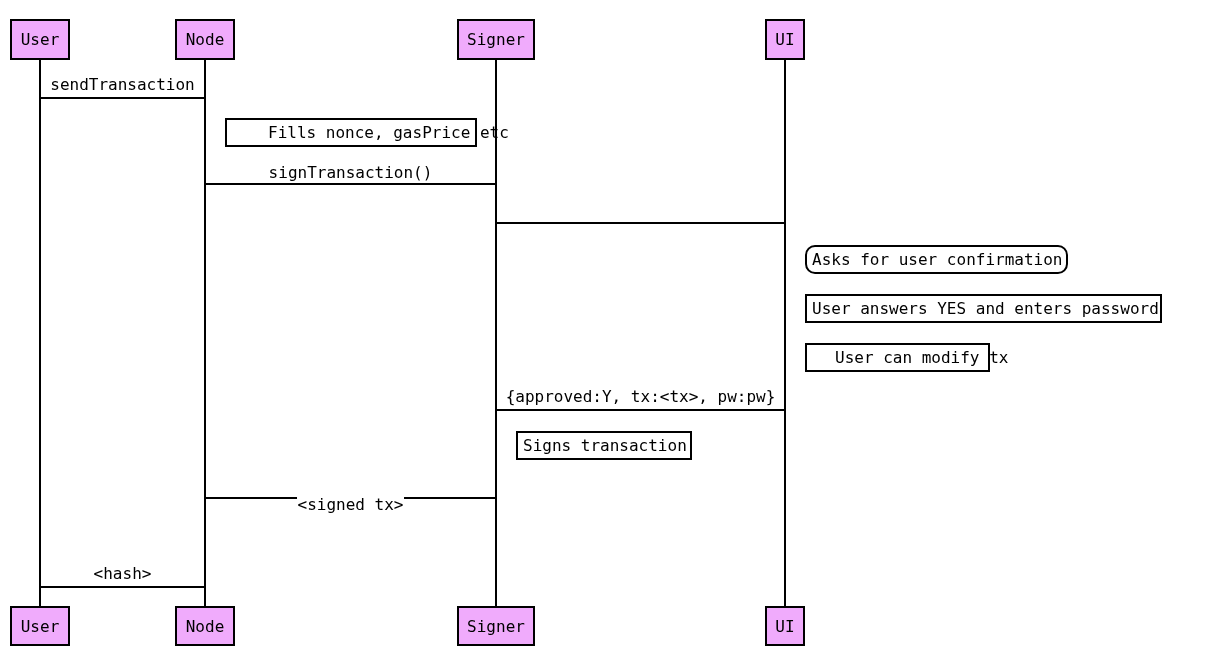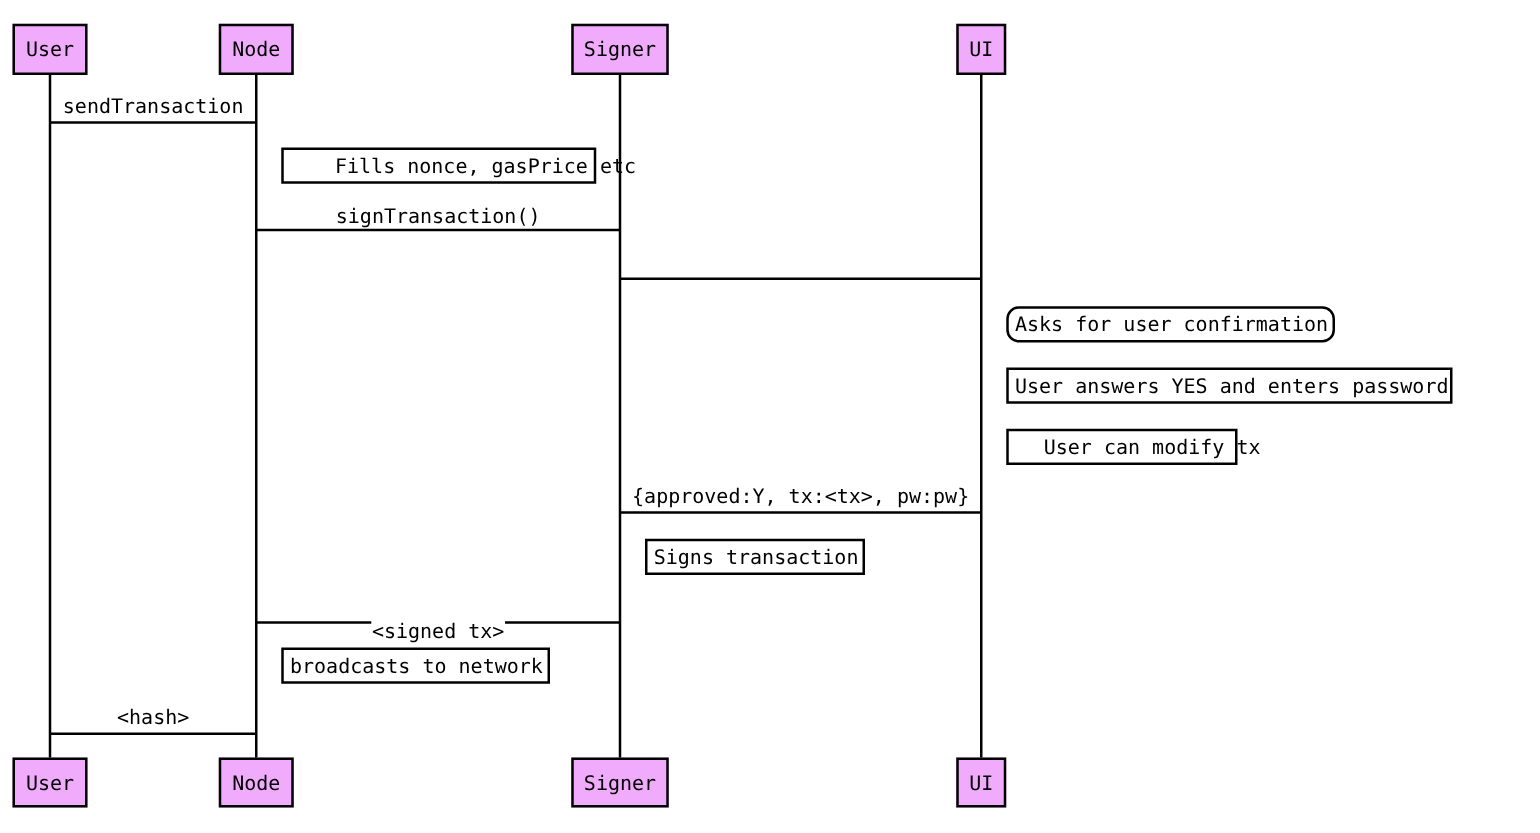--- a/index.html
+++ b/index.html
@@ -79,21 +79,20 @@
     <div class="msg-label" style="left: 640.5px; top: 387px;">{approved:Y, tx:&lt;tx&gt;, pw:pw}</div>
     <div class="msg-line" style="left: 205px; top: 497px; width: 291px;"></div>
     <div class="msg-label" style="left: 350.5px; top: 475px; margin-top: 20px;">&lt;signed tx&gt;</div>
     <div class="msg-line" style="left: 40px; top: 586px; width: 165px;"></div>
     <div class="msg-label" style="left: 122.5px; top: 564px; text-align: center;">&lt;hash&gt;</div>
     <div class="note" style="left: 225px; top: 118px; width: 252px; height: 29px; padding-left: 41px;">Fills nonce, gasPrice etc</div>
     <div class="note" style="left: 805px; top: 245px; width: 263px; height: 29px; border-radius: 10px;">Asks for user confirmation</div>
     <div class="note" style="left: 805px; top: 294px; width: 357px; height: 29px;">User answers YES and enters password</div>
     <div class="note" style="left: 805px; top: 343px; width: 185px; height: 29px; padding-left: 28px;">User can modify tx</div>
     <div class="note" style="left: 516px; top: 431px; width: 176px; height: 29px;">Signs transaction</div>
-    <div class="note" style="left: 225px; top: 518px; width: 215px; height: 29px;">broadcasts to network</div>
     <div class="actor-box" style="left: 10px; top: 19px; width: 60px; height: 41px;">User</div>
     <div class="actor-box" style="left: 10px; top: 606px; width: 60px; height: 40px;">User</div>
     <div class="actor-box" style="left: 175px; top: 19px; width: 60px; height: 41px;">Node</div>
     <div class="actor-box" style="left: 175px; top: 606px; width: 60px; height: 40px;">Node</div>
     <div class="actor-box" style="left: 457px; top: 19px; width: 78px; height: 41px;">Signer</div>
     <div class="actor-box" style="left: 457px; top: 606px; width: 78px; height: 40px;">Signer</div>
     <div class="actor-box" style="left: 765px; top: 19px; width: 40px; height: 41px;">UI</div>
     <div class="actor-box" style="left: 765px; top: 606px; width: 40px; height: 40px;">UI</div>
   </div>
 

